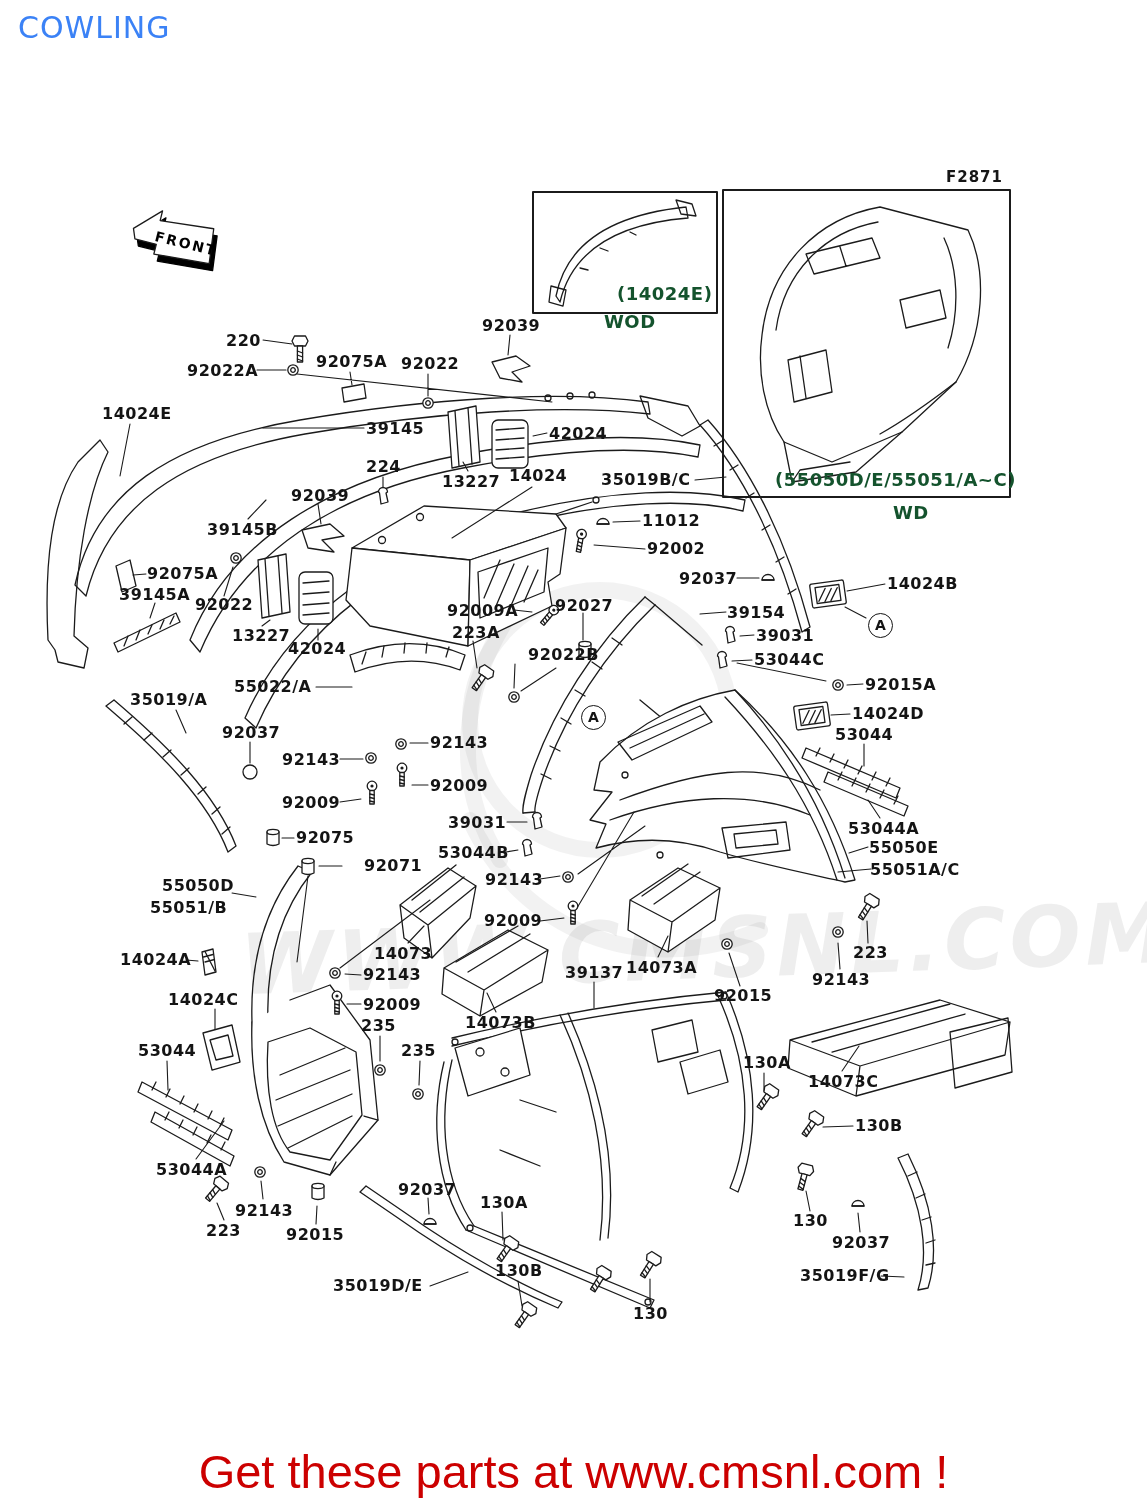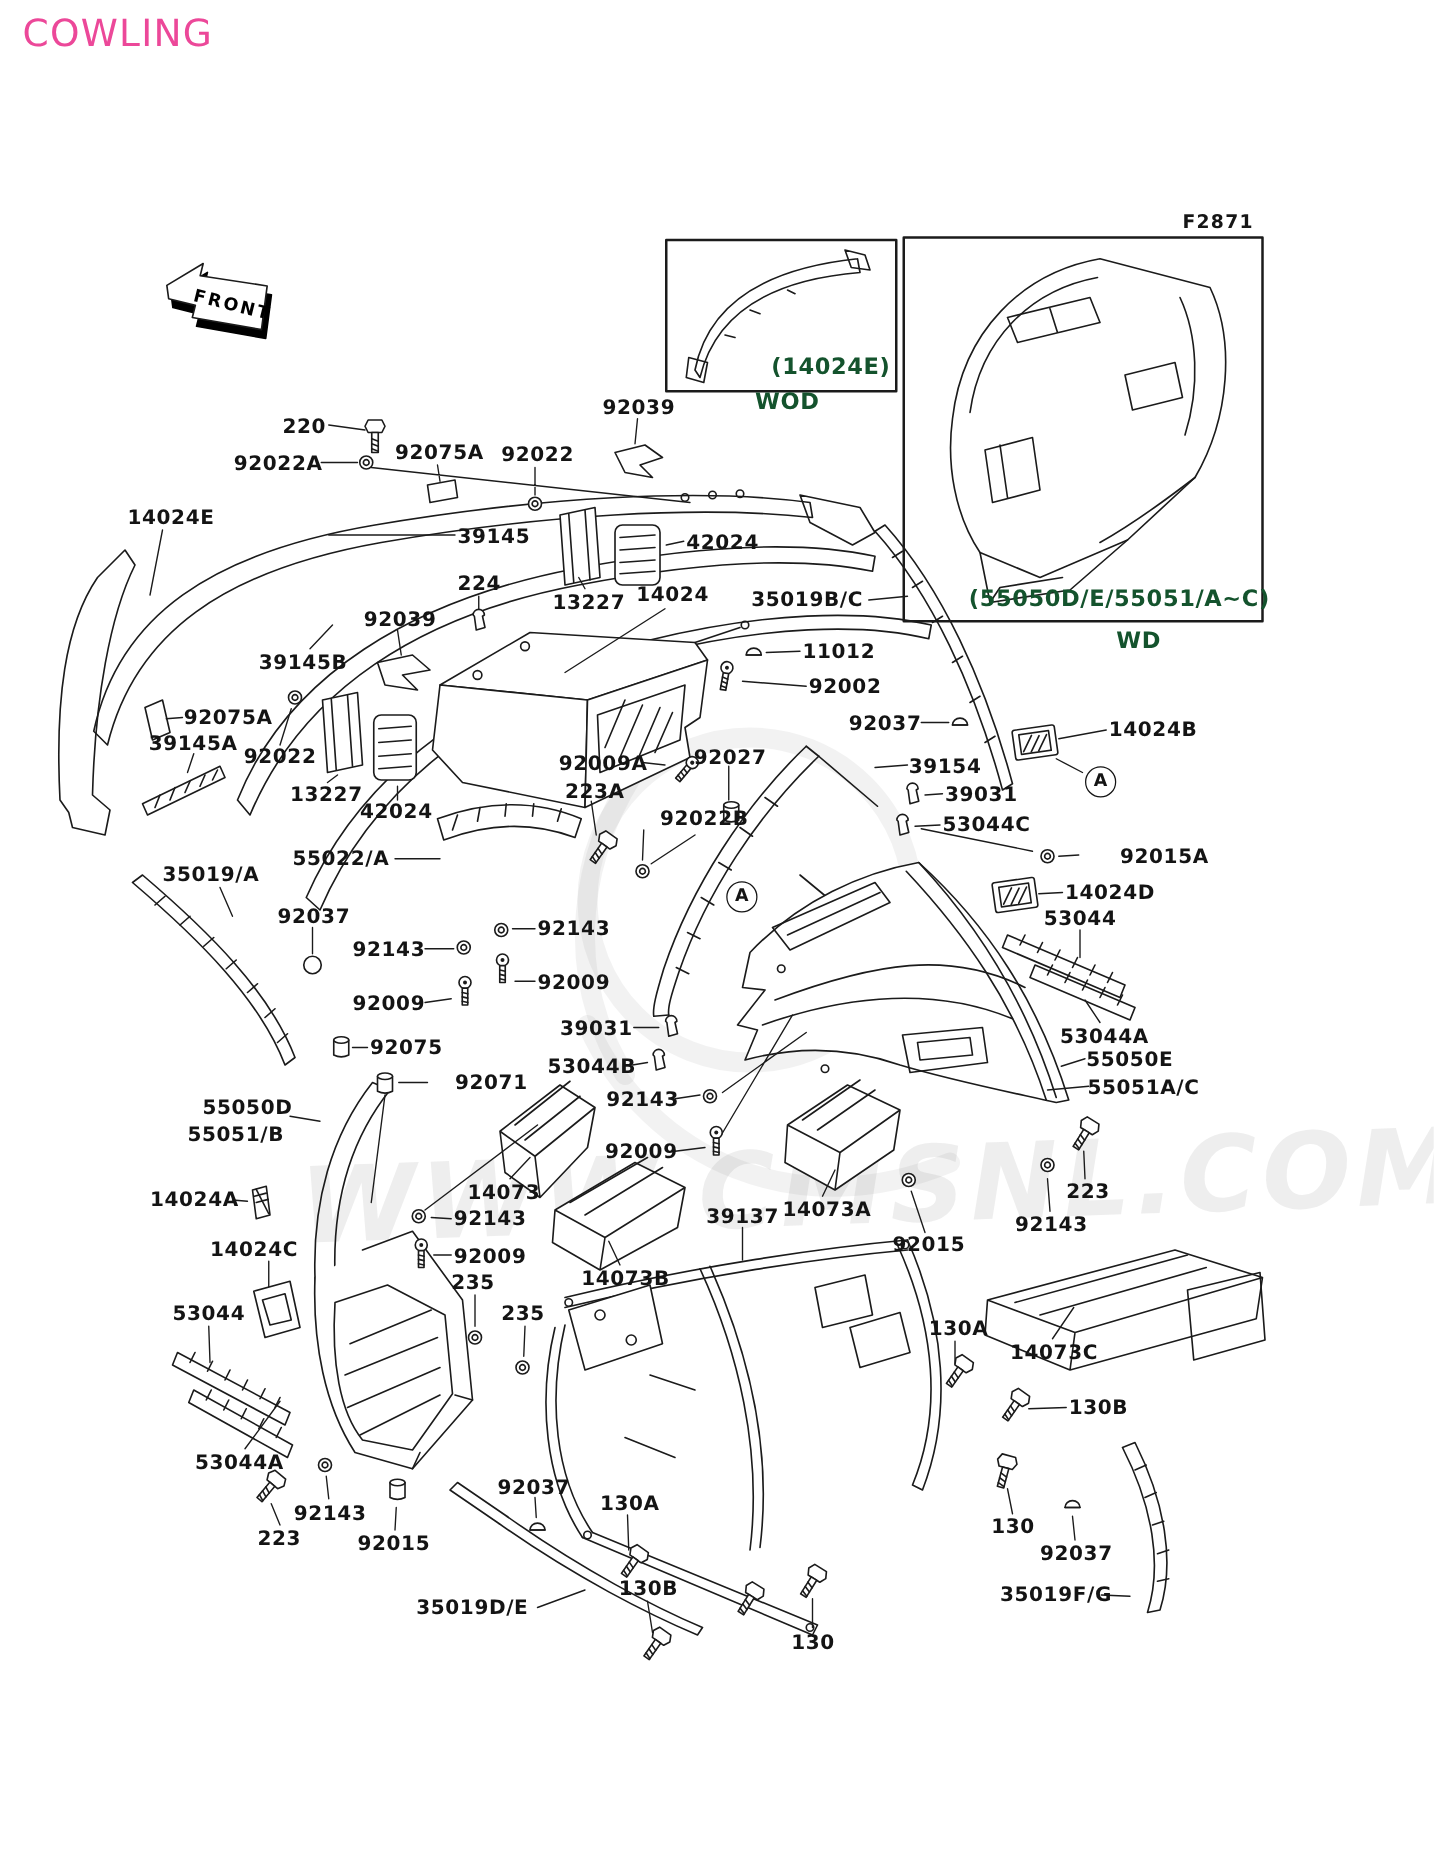--- a/index.html
+++ b/index.html
@@ -1,21 +1,21 @@
 <!DOCTYPE html>
 <html><head>
 <meta charset="utf-8">
 <style>
   html,body{margin:0;padding:0;background:#fff;}
   body{width:1147px;height:1500px;overflow:hidden;position:relative;
        font-family:"DejaVu Sans",sans-serif;}
   .stage{position:absolute;left:0;top:0;width:1147px;height:1500px;}
   svg.art{position:absolute;left:0;top:0;}
   .page-title{position:absolute;left:18px;top:10px;font-size:30px;letter-spacing:1px;
-              color:#ec4899;font-weight:400;}
+              color:#3b82f6;font-weight:400;}
   .fig-code{position:absolute;left:946px;top:168px;font-weight:bold;font-size:15px;
             letter-spacing:1px;color:#161616;}
   .inset-label{position:absolute;font-weight:bold;font-size:18px;color:#14532d;
                letter-spacing:.5px;white-space:nowrap;}
   .plabel{position:absolute;font-weight:bold;font-size:16px;letter-spacing:.5px;
           color:#141414;white-space:nowrap;line-height:19px;}
   .plabel.circled{border:1.7px solid #141414;border-radius:50%;width:23px;height:23px;
           line-height:23px;text-align:center;font-size:14px;letter-spacing:0;padding:0;}
   .watermark{position:absolute;left:240px;top:900px;font-weight:bold;font-style:italic;
              font-size:84px;letter-spacing:4px;color:rgba(125,125,125,0.13);
@@ -366,21 +366,21 @@
       <div class="plabel" style="left: 887px; top: 574px;">14024B</div>
       <div class="plabel" style="left: 447px; top: 601px;">92009A</div>
       <div class="plabel" style="left: 555px; top: 596px;">92027</div>
       <div class="plabel" style="left: 727px; top: 603px;">39154</div>
       <div class="plabel" style="left: 452px; top: 623px;">223A</div>
       <div class="plabel" style="left: 756px; top: 626px;">39031</div>
       <div class="plabel" style="left: 481px; top: 645px; margin-left: 47px;">92022B</div>
       <div class="plabel" style="left: 754px; top: 650px;">53044C</div>
       <div class="plabel" style="left: 234px; top: 677px;">55022/A</div>
       <div class="plabel" style="left: 130px; top: 690px;">35019/A</div>
-      <div class="plabel" style="left: 896px; top: 675px;">92015A</div>
+      <div class="plabel" style="left: 865px; top: 675px;">92015A</div>
       <div class="plabel" style="left: 852px; top: 704px;">14024D</div>
       <div class="plabel" style="left: 835px; top: 725px;">53044</div>
       <div class="plabel" style="left: 222px; top: 723px;">92037</div>
       <div class="plabel" style="left: 282px; top: 750px;">92143</div>
       <div class="plabel" style="left: 430px; top: 733px;">92143</div>
       <div class="plabel" style="left: 430px; top: 776px;">92009</div>
       <div class="plabel" style="left: 282px; top: 793px;">92009</div>
       <div class="plabel" style="left: 448px; top: 813px;">39031</div>
       <div class="plabel" style="left: 296px; top: 828px;">92075</div>
       <div class="plabel" style="left: 438px; top: 843px; text-align: right;">53044B</div>
@@ -418,13 +418,14 @@
       <div class="plabel" style="left: 206px; top: 1221px;">223</div>
       <div class="plabel" style="left: 286px; top: 1225px;">92015</div>
       <div class="plabel" style="left: 495px; top: 1261px;">130B</div>
       <div class="plabel" style="left: 333px; top: 1276px;">35019D/E</div>
       <div class="plabel" style="left: 788px; top: 1266px; margin-left: 12px;">35019F/G</div>
       <div class="plabel" style="left: 633px; top: 1304px;">130</div>
       <div class="plabel circled" style="left: 868px; top: 613px;">A</div>
       <div class="plabel circled" style="left: 581px; top: 705px;">A</div>
     </div>
 
+  <div class="footer">Get these parts at www.cmsnl.com !</div>
 </div>
 
 </body></html>

